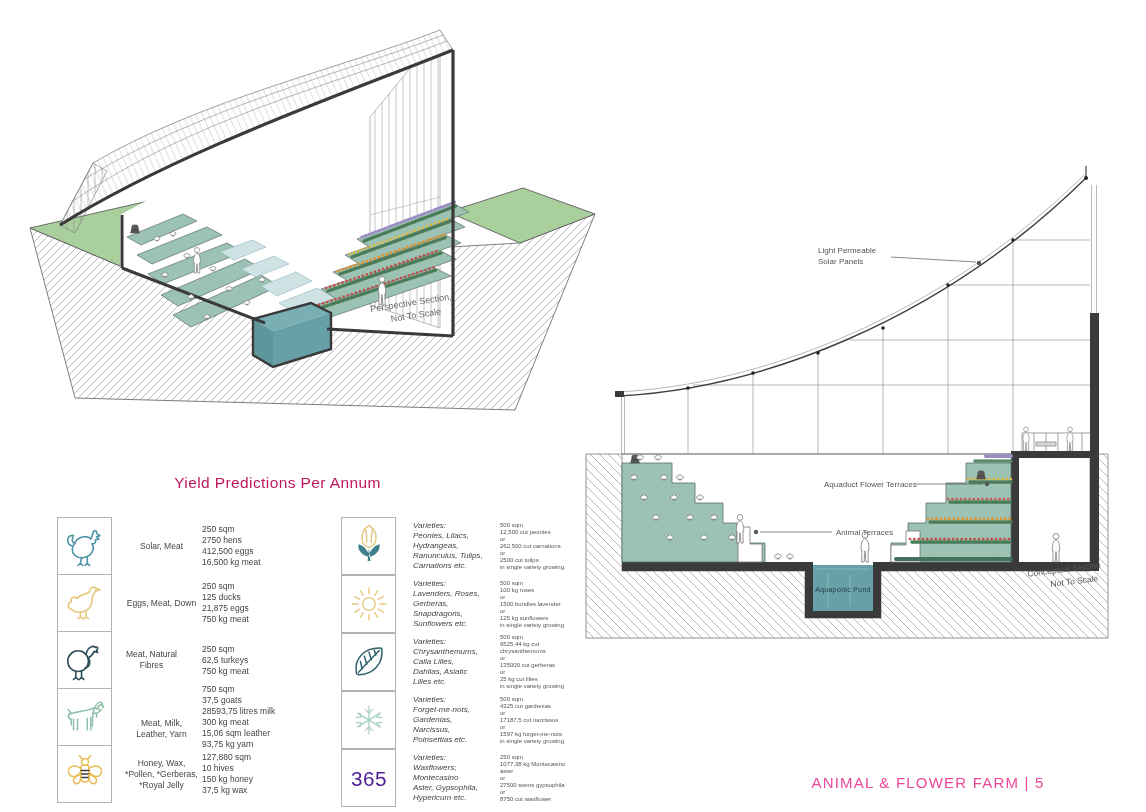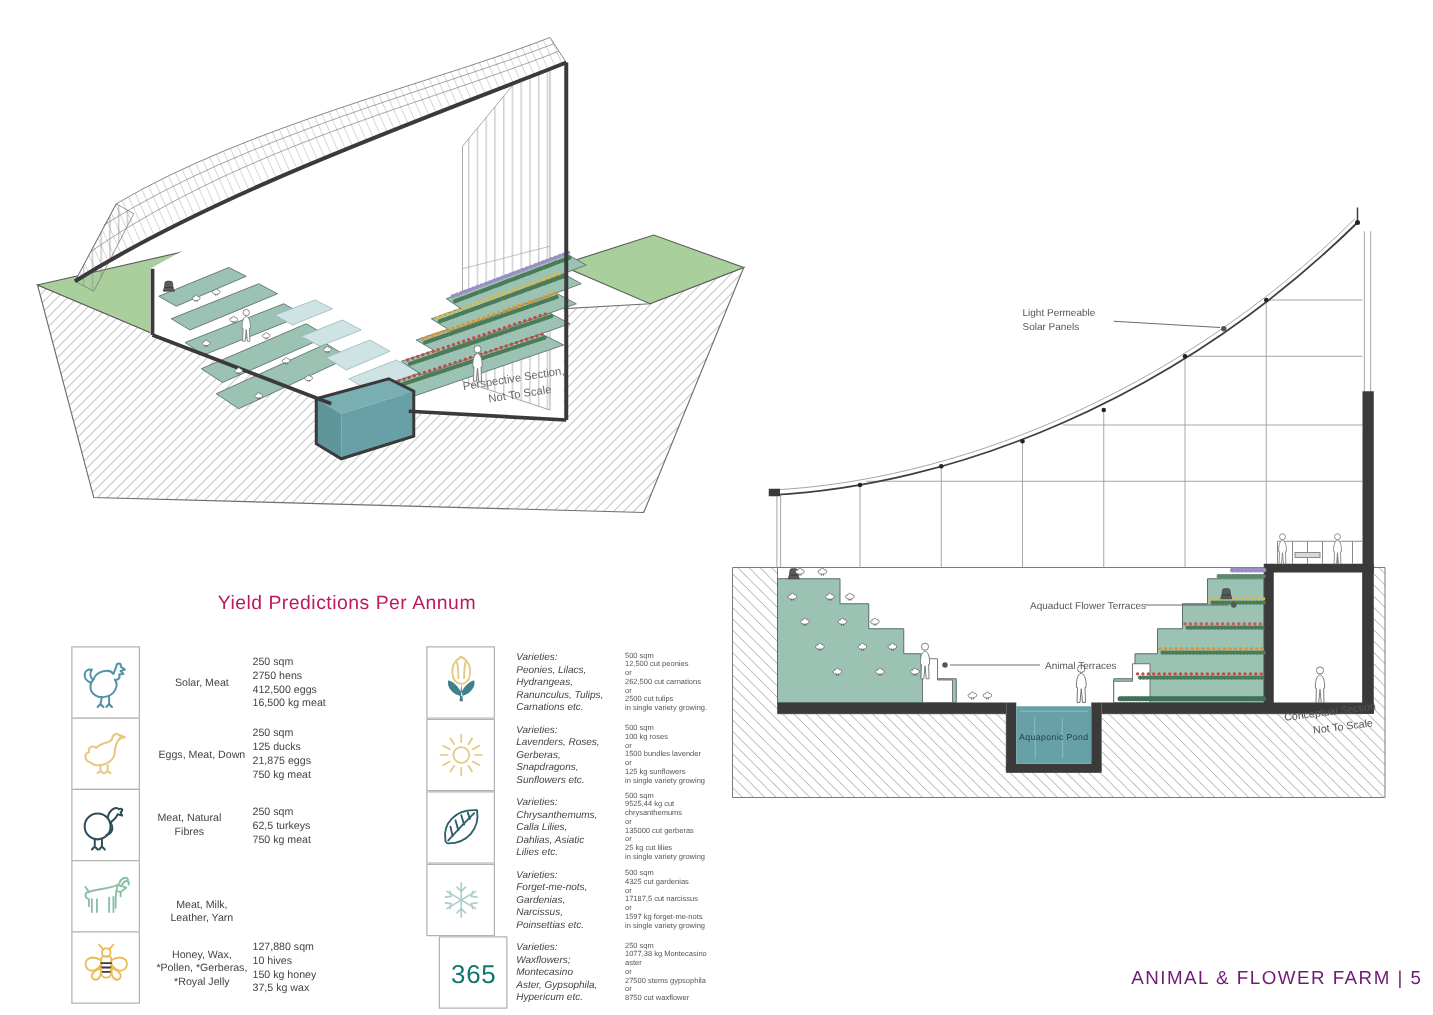--- a/index.html
+++ b/index.html
@@ -12,22 +12,22 @@
   .yt-title{position:absolute;left:0;top:4px;width:455px;text-align:center;
             font-size:15.5px;letter-spacing:.4px;color:#be185d;font-weight:400;}
   .icon-box{position:absolute;width:55px;height:58px;border:1px solid #b3b3b3;
             box-sizing:border-box;display:flex;align-items:center;justify-content:center;background:#fff;}
   .cell{position:absolute;display:flex;align-items:center;}
   .cell .txt{white-space:pre-line;}
   .products{width:95px;justify-content:center;text-align:center;font-size:8.5px;line-height:11px;color:#444;}
   .yield{width:125px;font-size:8.5px;line-height:11px;color:#444;}
   .varieties{width:88px;font-size:8px;line-height:10px;color:#444;font-style:italic;}
   .yield-sm{width:118px;font-size:6px;line-height:7px;color:#555;}
-  .footer{position:absolute;right:8px;top:774px;width:420px;text-align:right;
-          font-size:15px;letter-spacing:1.2px;color:#701a75;}
+  .footer{position:absolute;right:8px;top:774px;width:420px;text-align:center;
+          font-size:15px;letter-spacing:1.2px;color:#ec4899;}
 </style>
 </head>
 <body>
 
 <div class="board">
 
   <svg class="abs" style="left:15px;top:5px" width="585" height="412" viewBox="0 0 585 412">
     <defs>
       <pattern id="L_hatch" width="8" height="8" patternUnits="userSpaceOnUse">
         <path d="M9,-1 L-1,9" stroke="#9b9b9b" stroke-width="0.7"></path>
@@ -353,20 +353,28 @@
       </div>
     <div class="cell yield" style="left:152px;top:161px;height:58px">
         <div class="txt">250 sqm
 62,5 turkeys
 750 kg meat</div>
       </div>
     <div class="cell products" style="left:64px;top:230px;height:58px">
         <div class="txt">Meat, Milk,
 Leather, Yarn</div>
       </div>
+    <div class="cell yield" style="left:152px;top:218px;height:58px">
+        <div class="txt">750 sqm
+37,5 goats
+28593,75 litres milk
+300 kg meat
+15,06 sqm leather
+93,75 kg yarn</div>
+      </div>
     <div class="cell products" style="left:64px;top:275px;height:58px">
         <div class="txt">Honey, Wax,
 *Pollen, *Gerberas,
 *Royal Jelly</div>
       </div>
     <div class="cell yield" style="left:152px;top:275px;height:58px">
         <div class="txt">127,880 sqm
 10 hives
 150 kg honey
 37,5 kg wax</div>
@@ -392,21 +400,21 @@
         <path d="M11,29 C18,21 24,15 29,10"></path>
         <path d="M14,26 L12.5,19.5 M18,22 L16,15 M22,18 L20,11.5 M26,14 L24.5,9.5"></path>
       </svg>
     </div>
     <div class="icon-box" style="left: 291px; top: 221px; color: rgb(168, 206, 199);">
       <svg width="46" height="46" viewBox="0 0 40 40" fill="none" stroke="currentColor" stroke-width="1.1" stroke-linecap="round">
         <path d="M20,8 V32 M10,14 L30,26 M30,14 L10,26"></path>
         <path d="M17,11 L20,14 L23,11 M17,29 L20,26 L23,29 M9,18 L13,17.5 L12,14 M31,22 L27,22.5 L28,26 M31,18 L27,17.5 L28,14 M9,22 L13,22.5 L12,26"></path>
       </svg>
     </div>
-    <div class="icon-box" style="left: 291px; top: 279px; color: #0f766e; margin-left: 10px;">
+    <div class="icon-box" style="left: 291px; top: 279px; color: #4c1d95;">
       <svg width="50" height="46" viewBox="0 0 40 40">
         <text x="20" y="27" text-anchor="middle" font-size="18" letter-spacing="0.5" fill="currentColor">365</text>
       </svg>
     </div>
 
     <div class="cell varieties" style="left:363px;top:47px;height:58px">
         <div class="txt">Varieties:
 Peonies, Lilacs,
 Hydrangeas,
 Ranunculus, Tulips,

